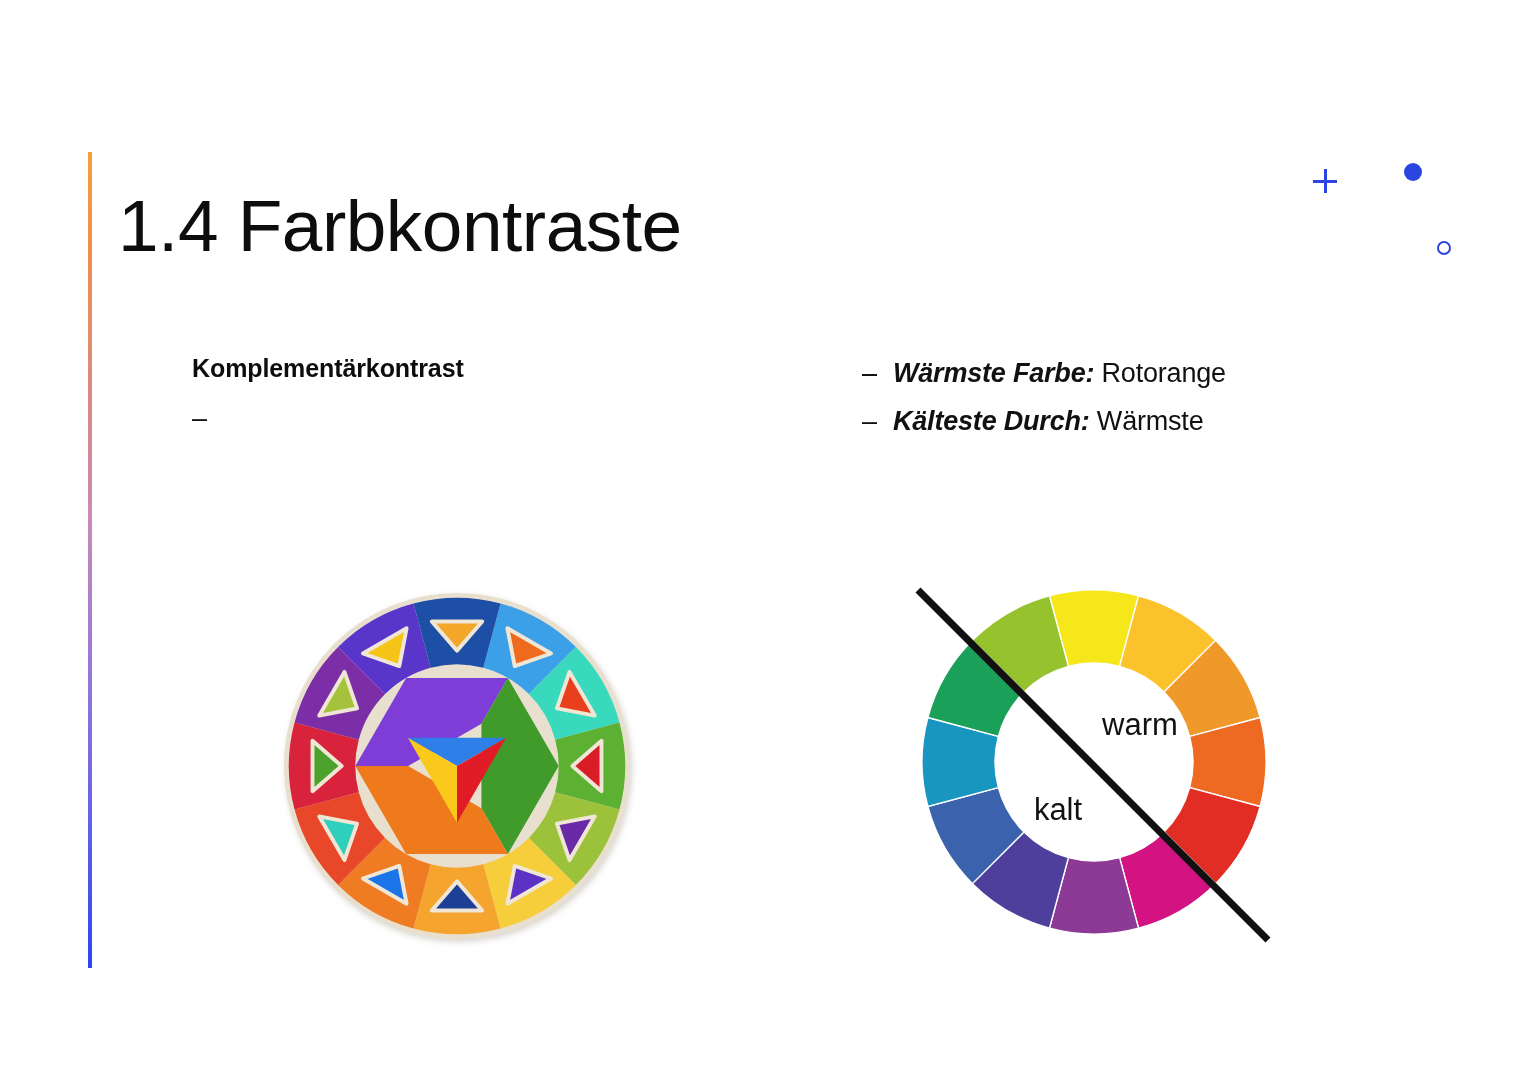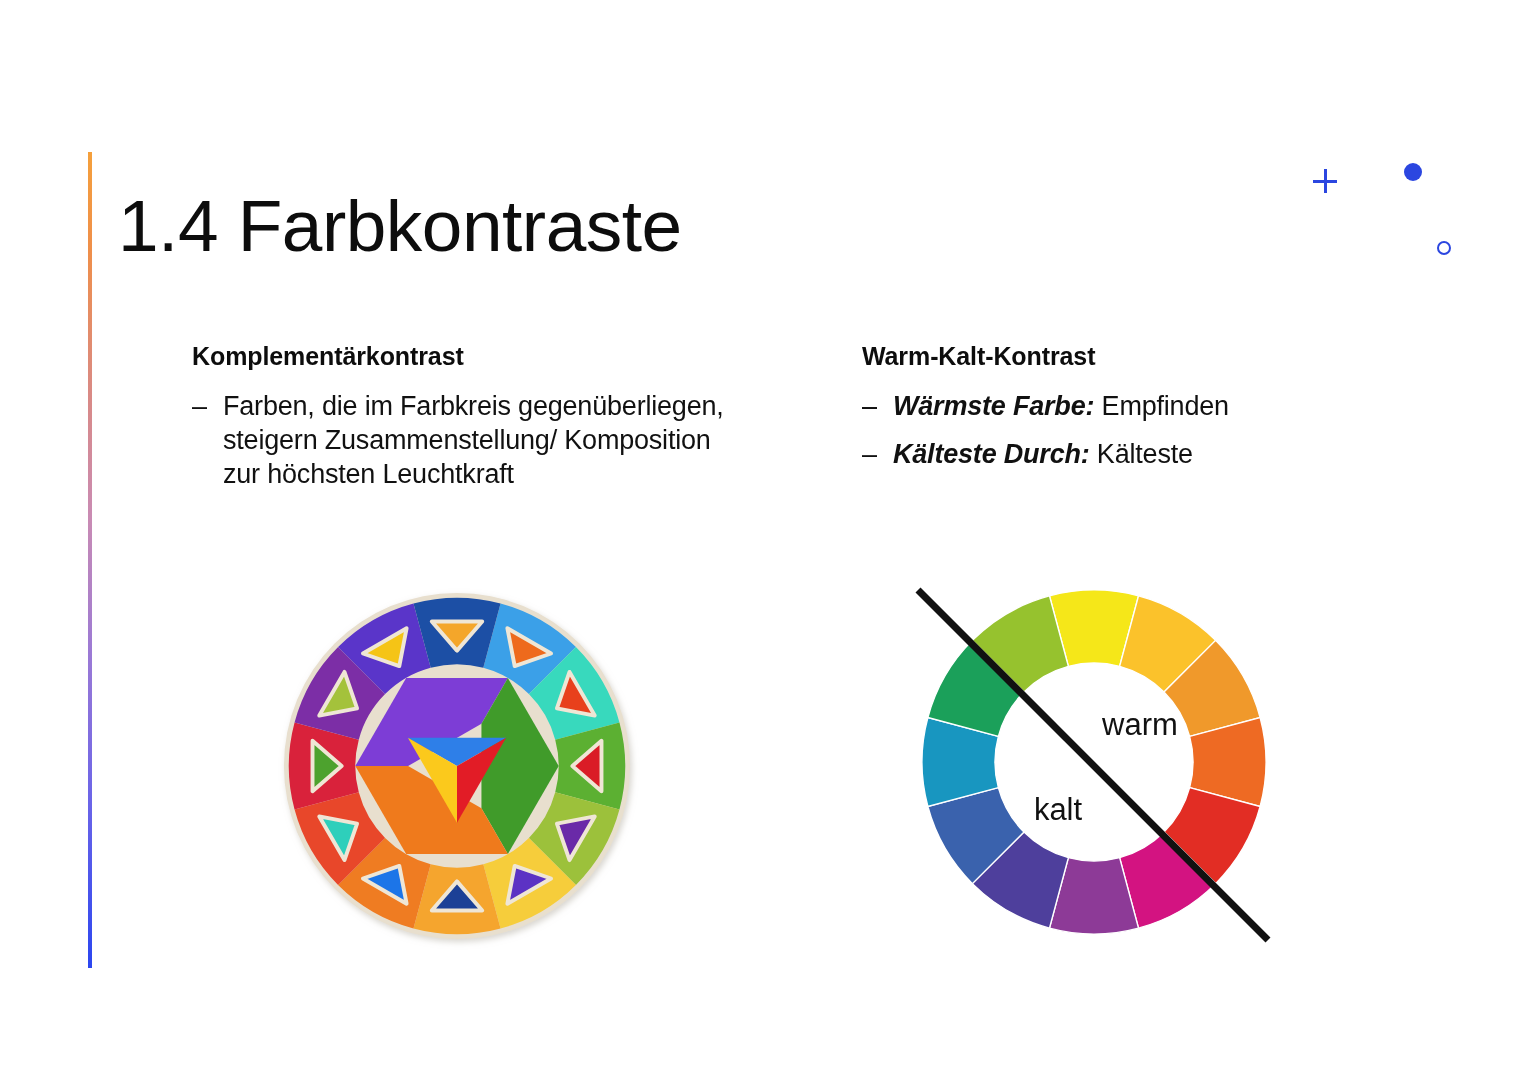--- a/index.html
+++ b/index.html
@@ -90,21 +90,21 @@
     position: absolute;
     top: 342px;
   }
   .col-left  { left: 192px; width: 560px; }
   .col-right { left: 862px; width: 560px; }
 
   .col-heading {
     font-size: 25px;
     font-weight: bold;
     color: #0d0d0d;
-    margin: 0 0 18px 0;
+    margin: 12px 0 18px 0;
     line-height: 1.15;
     letter-spacing: -0.1px;
   }
 
   .bullets {
     list-style: none;
     margin: 0;
     padding: 0;
   }
   .bullet {
@@ -144,38 +144,36 @@
 
   <div class="deco-plus"></div>
   <div class="deco-dot"></div>
   <div class="deco-ring"></div>
 
   <div class="col col-left">
     <div class="col-heading">Komplementärkontrast</div>
     <ul class="bullets">
       <li class="bullet">
         <span class="dash">–</span>
-        <span>Farben, die im Farbkreis gegenüberliegen, steigern Zusammenstellung/ Komposition zur höchsten Leuchtkraft</span>
       </li>
     </ul>
   </div>
 
   <div class="col col-right">
-    <div class="col-heading">Warm-Kalt-Kontrast</div>
     <ul class="bullets">
       <li class="bullet">
         <span class="dash">–</span>
       </li>
       <li class="bullet">
         <span class="dash">–</span>
-        <span class="em">Wärmste Farbe:</span><span> Empfinden</span>
-      </li>
-      <li class="bullet">
-        <span class="dash">–</span>
-        <span class="em">Kälteste Durch:</span><span> Kälteste</span>
+        <span class="em">Wärmste Farbe:</span><span> Rotorange</span>
+      </li>
+      <li class="bullet">
+        <span class="dash">–</span>
+        <span class="em">Kälteste Durch:</span><span> Wärmste</span>
       </li>
     </ul>
   </div>
 
   <div class="figure fig-itten">
     <svg viewBox="0 0 360 360" width="352" height="360">
       <defs>
         <filter id="softshadow" x="-20%" y="-20%" width="140%" height="140%">
           <feDropShadow dx="2" dy="3" stdDeviation="3" flood-color="#b8b2a8" flood-opacity="0.55"></feDropShadow>
         </filter>

